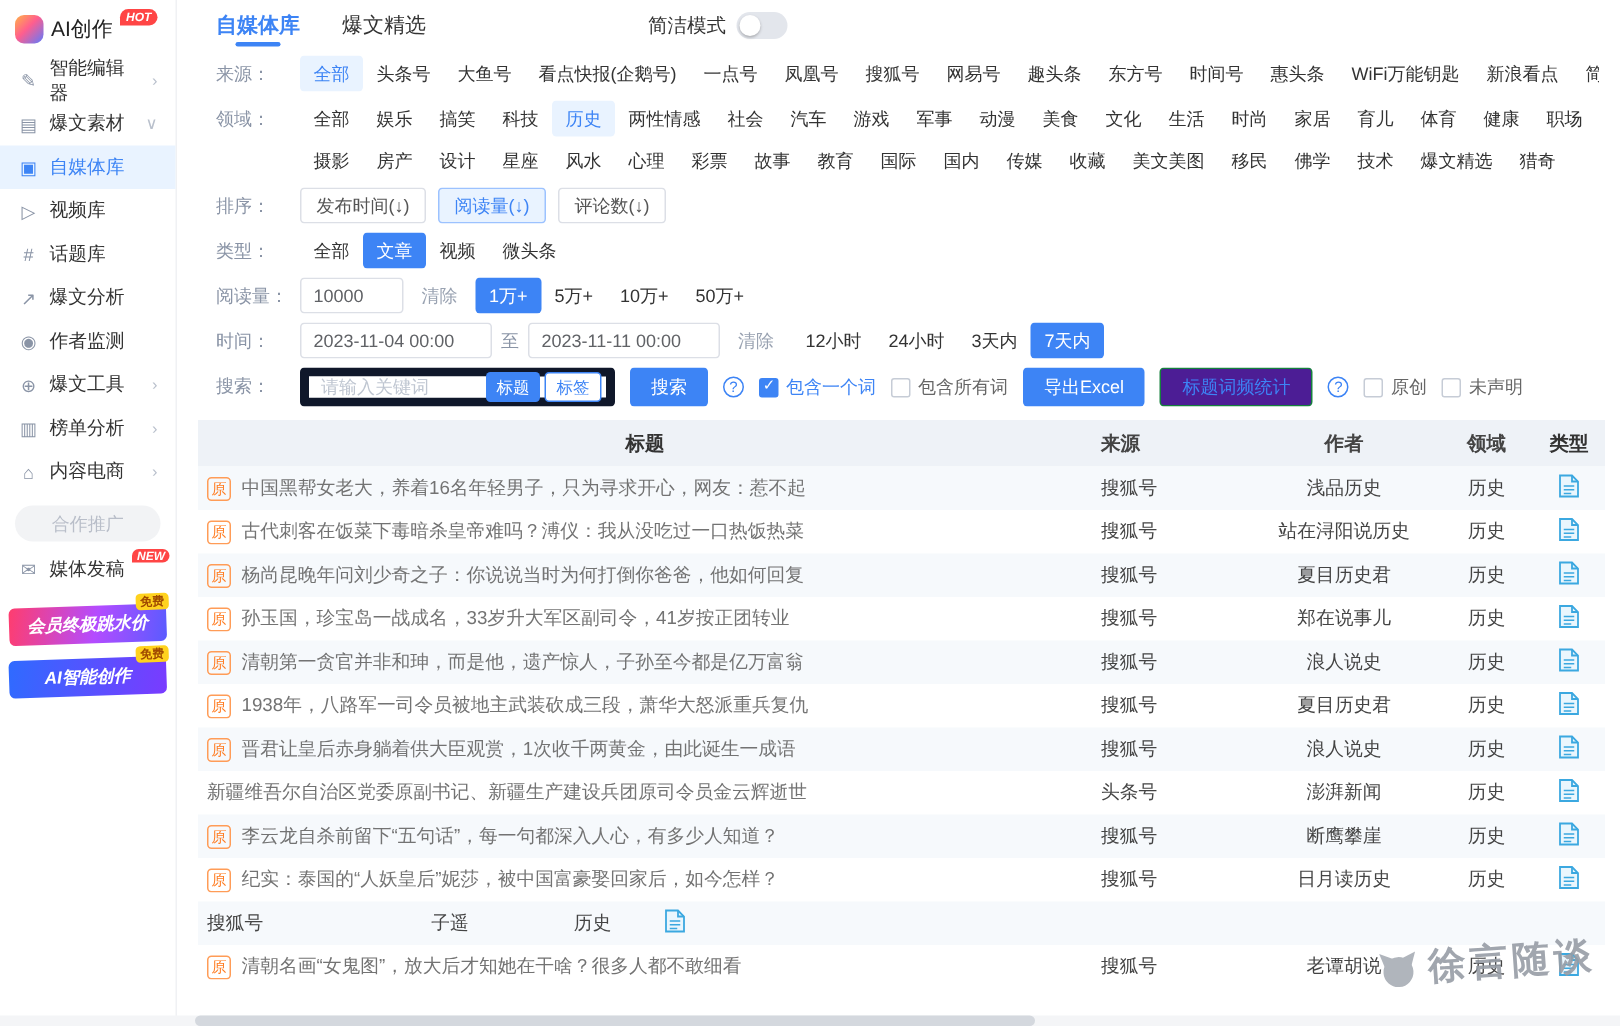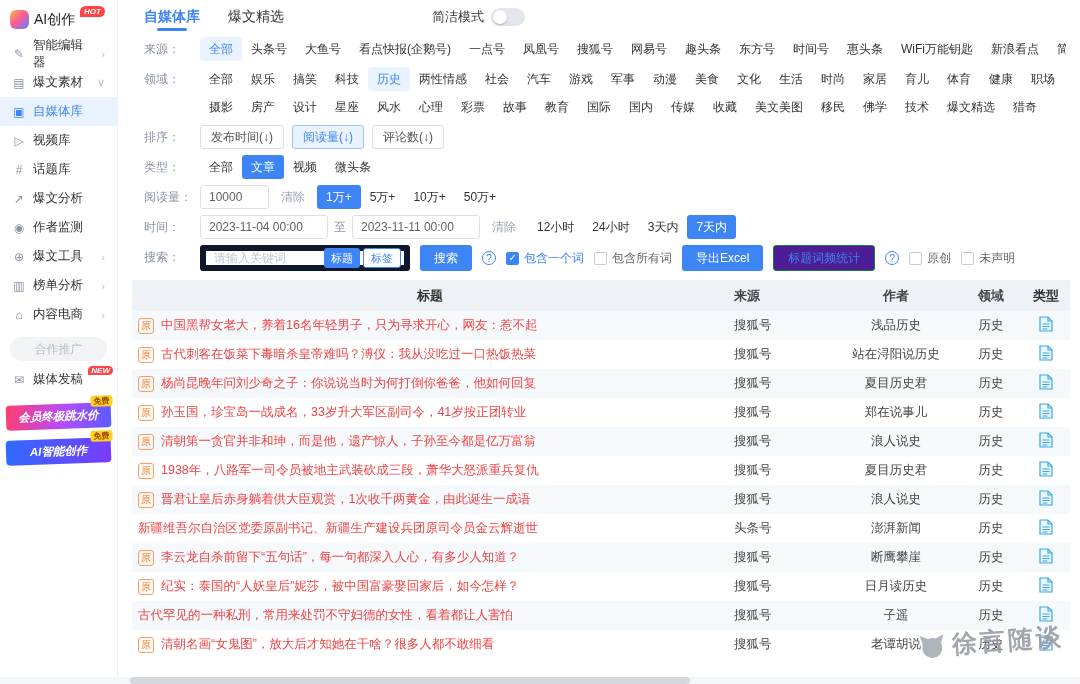--- a/index.html
+++ b/index.html
@@ -94,21 +94,21 @@
   .trow:nth-child(odd){background:#f6f9fc}
   .cell{padding:0 6px}
   .c-title{flex:1;display:flex;align-items:center;gap:7px;overflow:hidden;white-space:nowrap}
   .thead .c-title{justify-content:center}
   .c-src{width:104px;text-align:left;color:#444;flex:none}
   .c-auth{width:128px;text-align:center;color:#444;flex:none;overflow:hidden;white-space:nowrap}
   .c-field{width:62px;text-align:center;color:#444;flex:none}
   .c-type{width:48px;text-align:center;flex:none;display:flex;align-items:center;justify-content:center}
   .orig{flex:none;width:16px;height:16px;border:1px solid #ff9c57;color:#ff7a1e;font-size:10px;
     border-radius:3px;display:inline-flex;align-items:center;justify-content:center}
-  .ttext{overflow:hidden;text-overflow:ellipsis;color:#ef4444}
+  .ttext{overflow:hidden;text-overflow:ellipsis;color:#737373}
 
   
   .watermark{position:absolute;right:16px;bottom:26px;display:flex;align-items:center;gap:5px;
     color:#9aa0a8;opacity:.9;transform:rotate(-4deg);pointer-events:none}
   .wm-text{font-size:25px;font-weight:bold;letter-spacing:3px;color:#979da6}
   .hscroll{position:absolute;left:0;right:0;bottom:0;height:7px;background:#f4f5f7}
   .hscroll-thumb{position:absolute;left:130px;width:560px;height:100%;background:#d4d8de;border-radius:4px}
 </style>
 </head>
 <body>
@@ -499,23 +499,20 @@
             <div class="cell c-field">历史</div>
             <div class="cell c-type">
               <span class="doc"><svg width="14" height="16" viewBox="0 0 14 16">
                   <path d="M1 1h8l4 4v10H1z" stroke="#3ba8e0" stroke-width="1.2" fill="#eaf6fd"></path>
                   <path d="M9 1v4h4" stroke="#3ba8e0" stroke-width="1.2" fill="none"></path>
                   <path d="M3.5 8h7M3.5 10.5h7M3.5 13h5" stroke="#3ba8e0" stroke-width="1" fill="none"></path>
                 </svg></span>
             </div>
           </div>
           <div class="trow">
-            <div class="cell c-title">
-              <span class="ttext">古代罕见的一种私刑，常用来处罚不守妇德的女性，看着都让人害怕</span>
-            </div>
             <div class="cell c-src">搜狐号</div>
             <div class="cell c-auth">子遥</div>
             <div class="cell c-field">历史</div>
             <div class="cell c-type">
               <span class="doc"><svg width="14" height="16" viewBox="0 0 14 16">
                   <path d="M1 1h8l4 4v10H1z" stroke="#3ba8e0" stroke-width="1.2" fill="#eaf6fd"></path>
                   <path d="M9 1v4h4" stroke="#3ba8e0" stroke-width="1.2" fill="none"></path>
                   <path d="M3.5 8h7M3.5 10.5h7M3.5 13h5" stroke="#3ba8e0" stroke-width="1" fill="none"></path>
                 </svg></span>
             </div>

